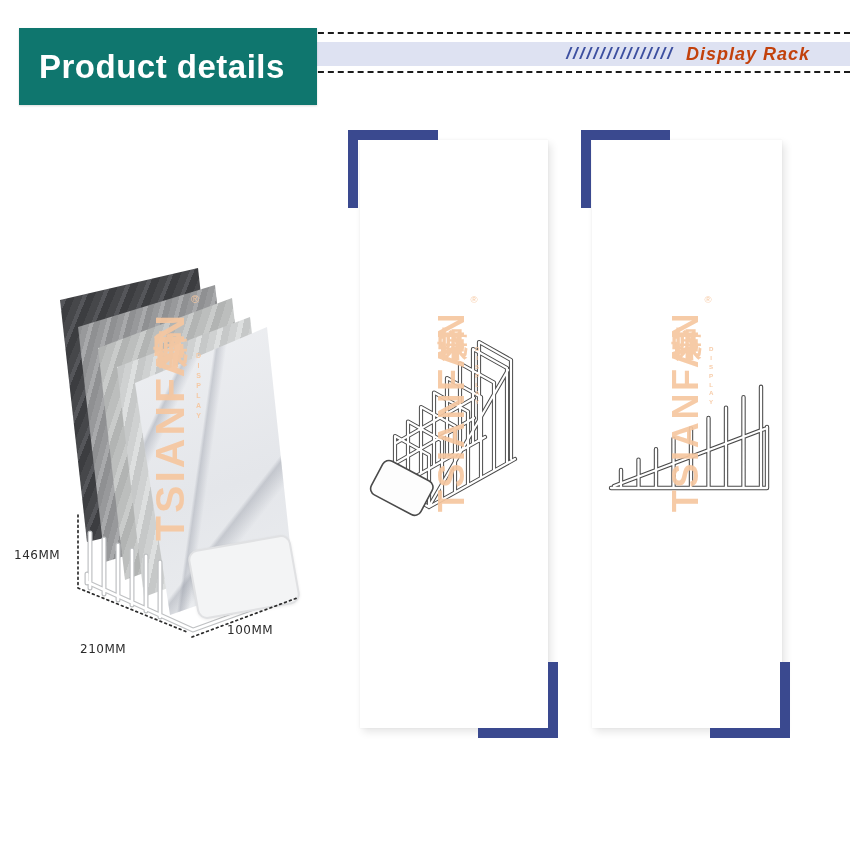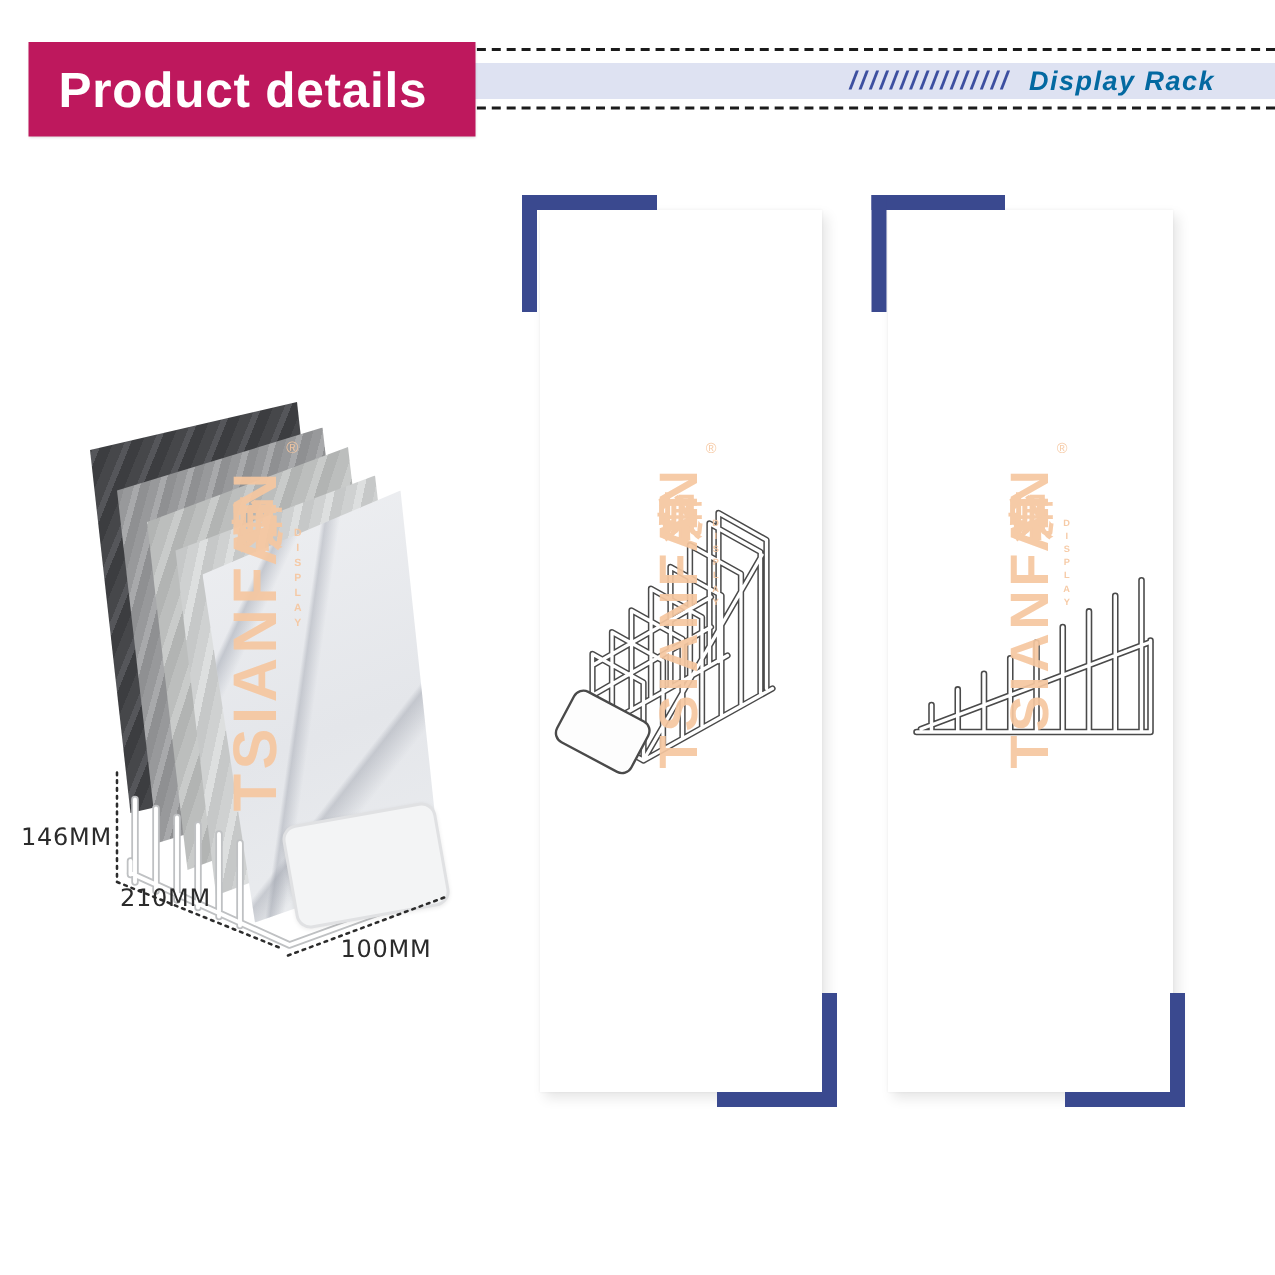--- a/index.html
+++ b/index.html
@@ -1,34 +1,34 @@
 <!DOCTYPE html>
 <html><head>
 <meta charset="utf-8">
 <style>
   html,body{margin:0;padding:0;background:#ffffff;}
   body{width:850px;height:850px;position:relative;overflow:hidden;
        font-family:"Liberation Sans",sans-serif;}
 
   
-  .banner{position:absolute;left:19px;top:28px;width:298px;height:63px;
-          background:#be185d;z-index:5;display:flex;align-items:center;
+  .banner{position:absolute;left:19px;top:28px;width:298px;height:77px;
+          background:#0f766e;z-index:5;display:flex;align-items:center;
           box-shadow:0 1px 2px rgba(0,0,0,.15);}
   .banner-title{color:#ffffff;font-weight:700;font-size:33px;padding-left:20px;
                 letter-spacing:.5px;white-space:nowrap;}
   .dash-line{position:absolute;left:308px;right:0;height:0;
              border-top:2px dashed #1b1b1b;z-index:2;}
   .dash-top{top:32px;}
   .dash-bottom{top:71px;}
   .band{position:absolute;left:308px;right:0;top:42px;height:24px;
         background:#dee2f2;z-index:3;display:flex;align-items:center;
         justify-content:flex-end;padding-right:40px;box-sizing:border-box;}
   .band .slashes{font-style:italic;font-weight:600;font-size:17px;color:#3c4fa0;
                  letter-spacing:2px;margin-right:12px;}
-  .band .band-label{font-style:italic;font-weight:600;font-size:18px;color:#0369a1;
+  .band .band-label{font-style:italic;font-weight:600;font-size:18px;color:#c2410c;
                     letter-spacing:1px;white-space:nowrap;}
 
   
   .wm{position:absolute;display:flex;flex-direction:column;align-items:center;
       color:#f6c7a0;z-index:30;pointer-events:none;opacity:.92;}
   .wm .reg{font-size:11px;line-height:10px;align-self:flex-end;margin-right:-8px;}
   .wm .cn{writing-mode:vertical-rl;text-orientation:upright;font-size:34px;
           line-height:1.05;font-weight:600;}
   .wm .sub{position:absolute;top:58px;right:-11px;writing-mode:vertical-rl;
            text-orientation:upright;font-size:7px;font-weight:700;letter-spacing:3px;}
@@ -54,24 +54,24 @@
         linear-gradient(128deg,transparent 18%,rgba(160,166,178,.4) 19%,transparent 23%,
                         transparent 68%,rgba(135,140,152,.35) 69%,transparent 73%),
         linear-gradient(160deg,#f3f4f6,#e4e6ea 60%,#edeff1);}
   .rack-tubes{position:absolute;left:0;top:0;z-index:6;}
   .front-panel{position:absolute;left:142px;top:280px;width:100px;height:66px;
                background:#f3f4f5;border:2px solid #e0e1e3;border-radius:10px;
                transform:rotate(-10deg);z-index:7;box-shadow:0 1px 3px rgba(0,0,0,.08);}
 
   
   .dims-svg{position:absolute;left:10px;top:500px;z-index:8;}
-  .dim-label{position:absolute;font-family:"DejaVu Sans",sans-serif;font-size:16px;
+  .dim-label{position:absolute;font-family:"DejaVu Sans",sans-serif;font-size:12px;
              color:#2b2b2b;letter-spacing:.5px;z-index:9;white-space:nowrap;text-align:right;}
   .dim-h{left:14px;top:548px;}
-  .dim-d{left:80px;top:589px;}
+  .dim-d{left:80px;top:642px;}
   .dim-w{left:227px;top:623px;}
 
   
   .card{position:absolute;background:#ffffff;z-index:4;
         box-shadow:3px 4px 8px rgba(0,0,0,.10),0 0 2px rgba(0,0,0,.06);}
   .card-mid{left:360px;top:140px;width:188px;height:588px;}
   .card-right{left:592px;top:140px;width:190px;height:588px;}
   .bracket{position:absolute;box-sizing:border-box;z-index:12;}
   .bracket-tl{left:-12px;top:-10px;width:90px;height:78px;
               border-left:10px solid #3a498f;border-top:10px solid #3a498f;}

